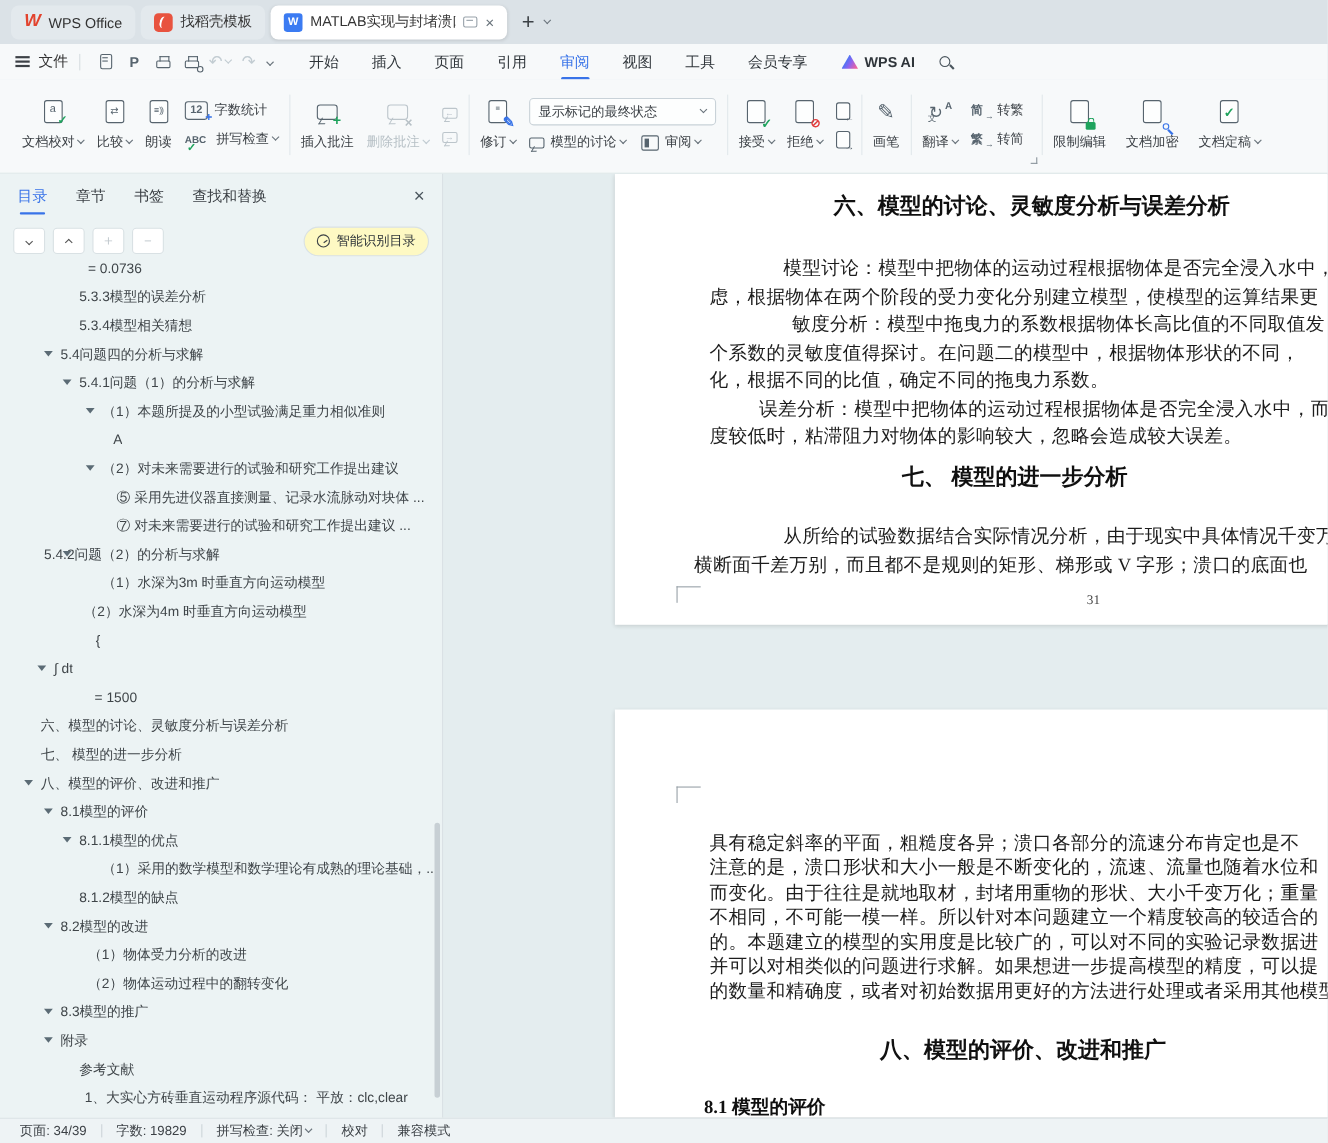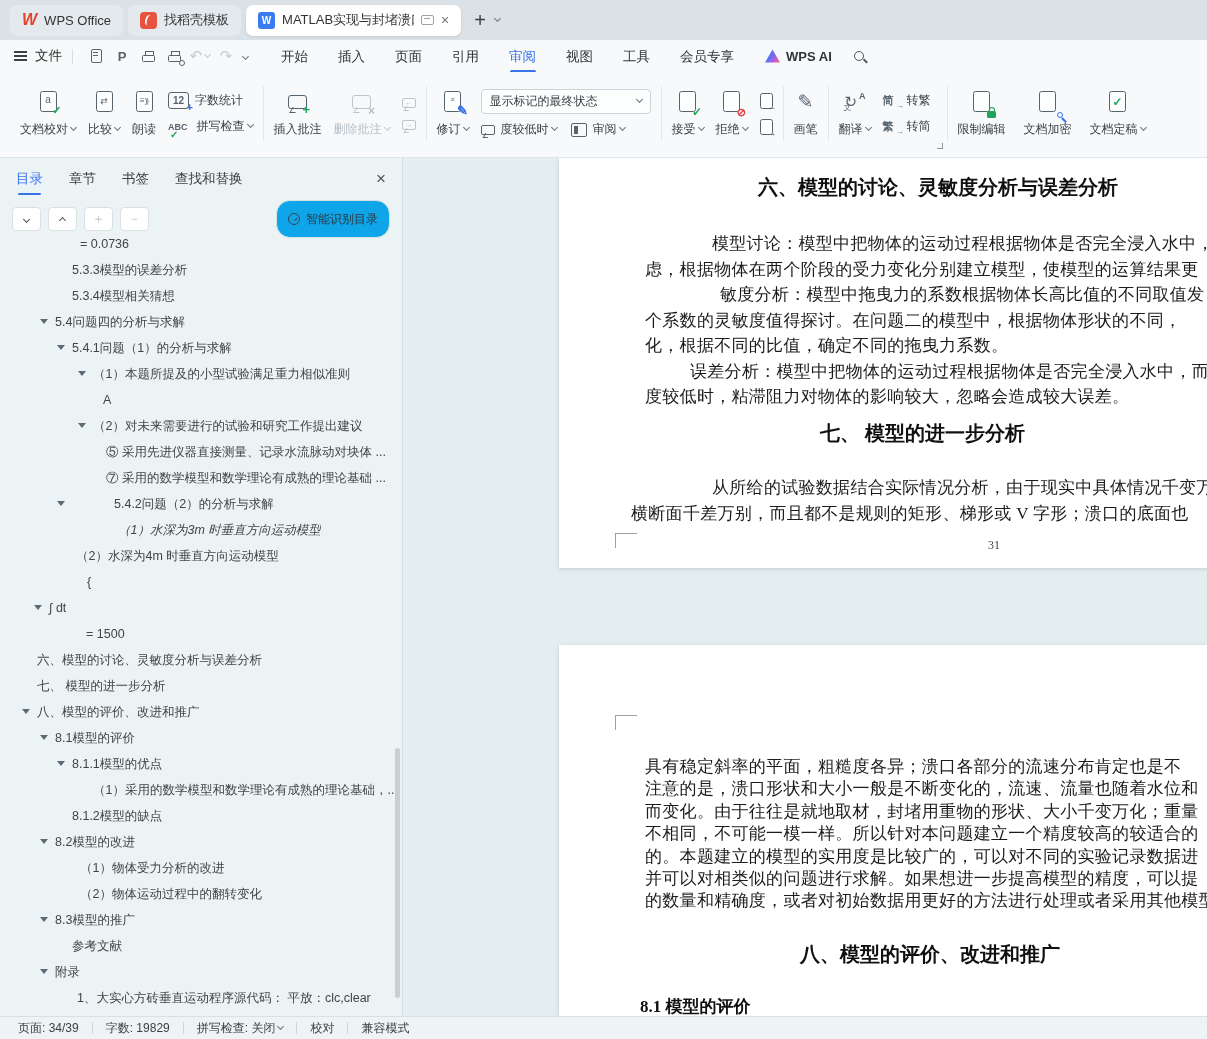--- a/index.html
+++ b/index.html
@@ -90,21 +90,21 @@
   .side-tabs { height:42px; display:flex; align-items:center; padding:0 16px; gap:26px; font-size:13.5px; color:#3a3f44; }
   .side-tab { position:relative; padding:6px 0; }
   .side-tab.active { color:#3873e8; }
   .side-tab.active::after { content:''; position:absolute; left:2px; right:2px; bottom:-1px; height:2.5px; background:#3873e8; border-radius:2px; }
   .side-x { margin-left:auto; font-size:17px; color:#4a555d; }
   .side-controls { height:38px; display:flex; align-items:center; padding:0 12px; gap:7px; }
   .sbtn { width:29px; height:24px; background:#fff; border:1px solid #d9e1e4; border-radius:4px; display:flex; align-items:center; justify-content:center; color:#555; font-size:13px; }
   .sbtn .chv { border-color:#555; margin:0; }
   .sbtn .chv.up { transform:rotate(-135deg); margin-top:3px; }
   .sbtn.dis { color:#c0c8cd; }
-  .smart { margin-left:auto; height:38px; border:1px solid #d9e1e4; background:#0ea5e9; border-radius:14px; display:flex; align-items:center; gap:6px; padding:0 11px; font-size:12px; color:#2f353a; }
+  .smart { margin-left:auto; height:27px; border:1px solid #d9e1e4; background:#fef9c3; border-radius:14px; display:flex; align-items:center; gap:6px; padding:0 11px; font-size:12px; color:#2f353a; }
   .smart-ic { width:12px; height:12px; border:1.4px solid #3c4146; border-radius:50%; position:relative; }
   .smart-ic::after { content:''; position:absolute; left:5px; top:5px; width:4px; height:1.4px; background:#3c4146; transform:rotate(-35deg); }
   .outline { position:absolute; top:80px; bottom:0; left:0; right:8px; overflow:hidden; margin-top:-7px; }
   .orow { height:26px; display:flex; align-items:center; font-size:12.5px; color:#3f4549; white-space:nowrap; position:relative; }
   .oarr { position:absolute; top:10px; width:0; height:0; border-left:4px solid transparent; border-right:4px solid transparent; border-top:5px solid #5b6b75; }
   .otxt { display:block; overflow:hidden; }
   .side-scroll { position:absolute; right:2px; top:590px; width:5px; height:250px; background:#c7cfd4; border-radius:3px; }
 
   
   .workspace { flex:1; position:relative; background:#e4edef; overflow:hidden; }
@@ -284,21 +284,21 @@
       <div class="msel">
         <span>显示标记的最终状态</span>
           <span class="chv"></span>
       </div>
       <div class="rrow" style="gap:14px;">
         <span class="rrow">
           <span class="ric" style="height:16px;">
               <span class="bub sm" style="border-radius:2px;"></span>
             </span>
           <span class="lbl">
-              <span>度较低时</span>
+              <span>模型的讨论</span>
               <span class="chv"></span>
             </span>
         </span>
         <span class="rrow">
           <span class="rp-ic"></span>
           <span class="lbl">
               <span>审阅</span>
               <span class="chv"></span>
             </span>
         </span>
@@ -453,28 +453,28 @@
           <span class="otxt" style="padding-left: 103px;">A</span>
         </div>
         <div class="orow">
           <span class="oarr" style="left: 78px;"></span>
           <span class="otxt" style="padding-left: 93px;">（2）对未来需要进行的试验和研究工作提出建议</span>
         </div>
         <div class="orow">
           <span class="otxt" style="padding-left: 106px;">⑤ 采用先进仪器直接测量、记录水流脉动对块体 ...</span>
         </div>
         <div class="orow">
-          <span class="otxt" style="padding-left: 106px;">⑦ 采用的数学模型和数学理论有成熟的理论基础 ...</span>
+          <span class="otxt" style="padding-left: 106px;">⑦ 对未来需要进行的试验和研究工作提出建议 ...</span>
         </div>
         <div class="orow">
           <span class="oarr" style="left: 57px;"></span>
-          <span class="otxt" style="padding-left: 114px;">5.4.2问题（2）的分析与求解</span>
-        </div>
-        <div class="orow">
-          <span class="otxt" style="padding-left: 118px; font-style: italic;">（1）水深为3m 时垂直方向运动模型</span>
+          <span class="otxt" style="padding-left: 40px;">5.4.2问题（2）的分析与求解</span>
+        </div>
+        <div class="orow">
+          <span class="otxt" style="padding-left: 93px;">（1）水深为3m 时垂直方向运动模型</span>
         </div>
         <div class="orow">
           <span class="otxt" style="padding-left: 76px;">（2）水深为4m 时垂直方向运动模型</span>
         </div>
         <div class="orow">
           <span class="otxt" style="padding-left: 87px;">{</span>
         </div>
         <div class="orow">
           <span class="oarr" style="left: 34px;"></span>
           <span class="otxt" style="padding-left: 49px;">∫ dt</span>
@@ -514,25 +514,25 @@
           <span class="otxt" style="padding-left: 80px;">（1）物体受力分析的改进</span>
         </div>
         <div class="orow">
           <span class="otxt" style="padding-left: 80px;">（2）物体运动过程中的翻转变化</span>
         </div>
         <div class="orow">
           <span class="oarr" style="left: 40px;"></span>
           <span class="otxt" style="padding-left: 55px;">8.3模型的推广</span>
         </div>
         <div class="orow">
-          <span class="otxt" style="padding-left: 72px;">参考文献</span>
-        </div>
-        <div class="orow">
           <span class="oarr" style="left: 40px;"></span>
           <span class="otxt" style="padding-left: 55px;">附录</span>
+        </div>
+        <div class="orow">
+          <span class="otxt" style="padding-left: 72px;">参考文献</span>
         </div>
         <div class="orow">
           <span class="otxt" style="padding-left: 77px;">1、大实心方砖垂直运动程序源代码： 平放：clc,clear</span>
         </div>
       </div>
     <div class="side-scroll"></div>
   </div>
 
   <div class="workspace">
     <div class="page" id="page1">

